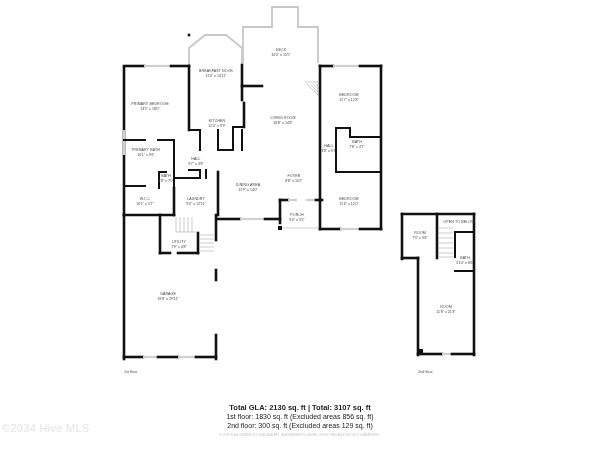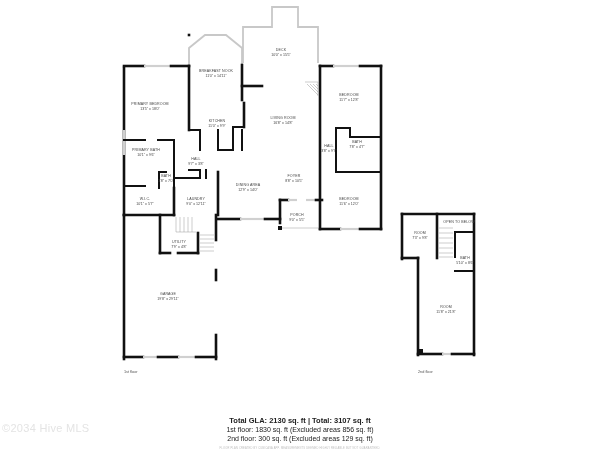--- a/index.html
+++ b/index.html
@@ -6,21 +6,21 @@
   body { width: 600px; height: 450px; position: relative; overflow: hidden; font-family: "Liberation Sans", sans-serif; }
   #plan { position: absolute; left: 0; top: 0; width: 600px; height: 450px; }
   .room-name { font-family: "Liberation Sans", sans-serif; font-size: 3.6px; fill: #444; text-anchor: middle; letter-spacing: 0.1px; }
   .room-dim { font-family: "Liberation Sans", sans-serif; font-size: 3.6px; fill: #444; text-anchor: middle; }
   .floor-label { font-family: "Liberation Sans", sans-serif; font-size: 3.8px; fill: #555; }
   .wall { stroke: #111; stroke-width: 2.6; fill: none; stroke-linecap: square; }
   .wall-thin { stroke: #111; stroke-width: 2; fill: none; stroke-linecap: square; }
   .deck { stroke: #c8c8c8; stroke-width: 1.8; fill: none; }
   .window { stroke: #d0d0d0; stroke-width: 2.2; }
   .stair { stroke: #999; stroke-width: 0.5; fill: none; }
-  .summary { position: absolute; left: 0; width: 600px; text-align: center; color: #222; margin-top: 13px; }
+  .summary { position: absolute; left: 0; width: 600px; text-align: center; color: #222; }
   .summary.total { top: 403px; font-size: 7.5px; font-weight: bold; }
   .summary.line1 { top: 413px; font-size: 7px; }
   .summary.line2 { top: 422px; font-size: 7px; }
   .summary.disclaimer { top: 434px; font-size: 2.6px; color: #bbb; letter-spacing: 0.2px; }
   .watermark { position: absolute; left: 2px; top: 422px; font-size: 11px; color: #e4e4e4; letter-spacing: 0.3px; }
 </style>
 </head>
 <body>
 
 <svg id="plan" viewBox="0 0 600 450" xmlns="http://www.w3.org/2000/svg">

